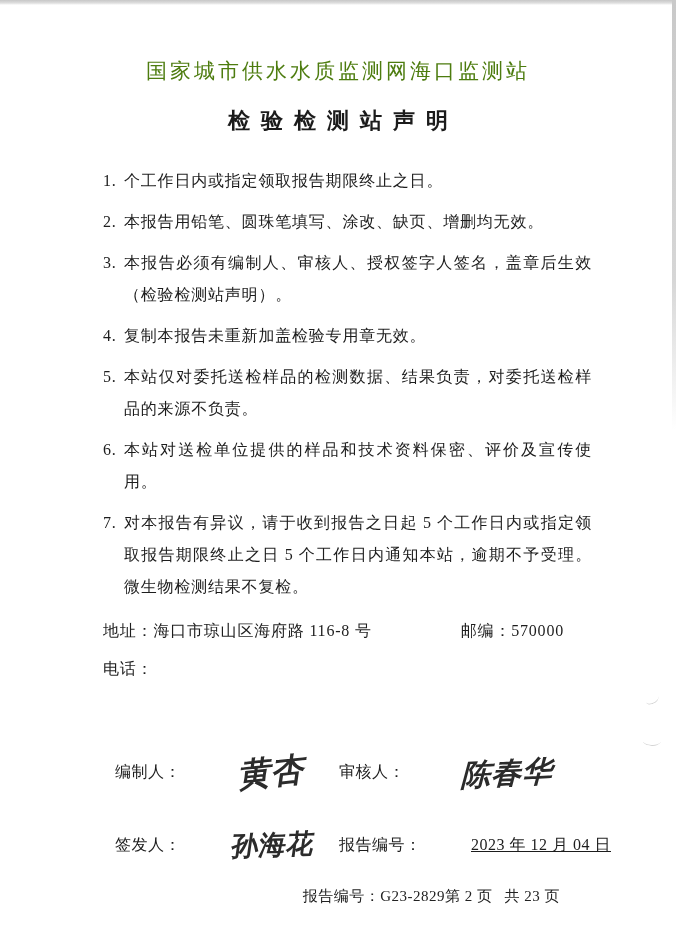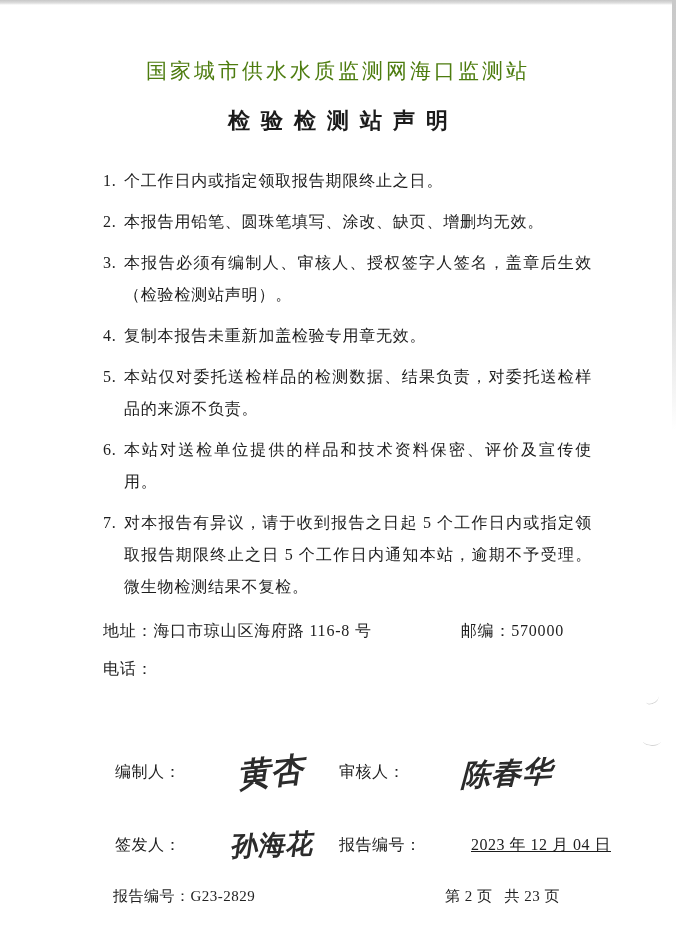--- a/index.html
+++ b/index.html
@@ -117,21 +117,21 @@
     white-space: nowrap;
     text-decoration: underline;
   }
 
   .footer {
     position: absolute;
     left: 113px;
     right: 116px;
     bottom: 30px;
     display: flex;
-    justify-content: space-between;
+    justify-content: flex-end;
     font-size: 15px;
     letter-spacing: 0.5px;
     color: #222222;
   }
   .page-info .gap { display: inline-block; width: 12px; }
 </style>
 </head>
 <body>
 
 <div class="page">

